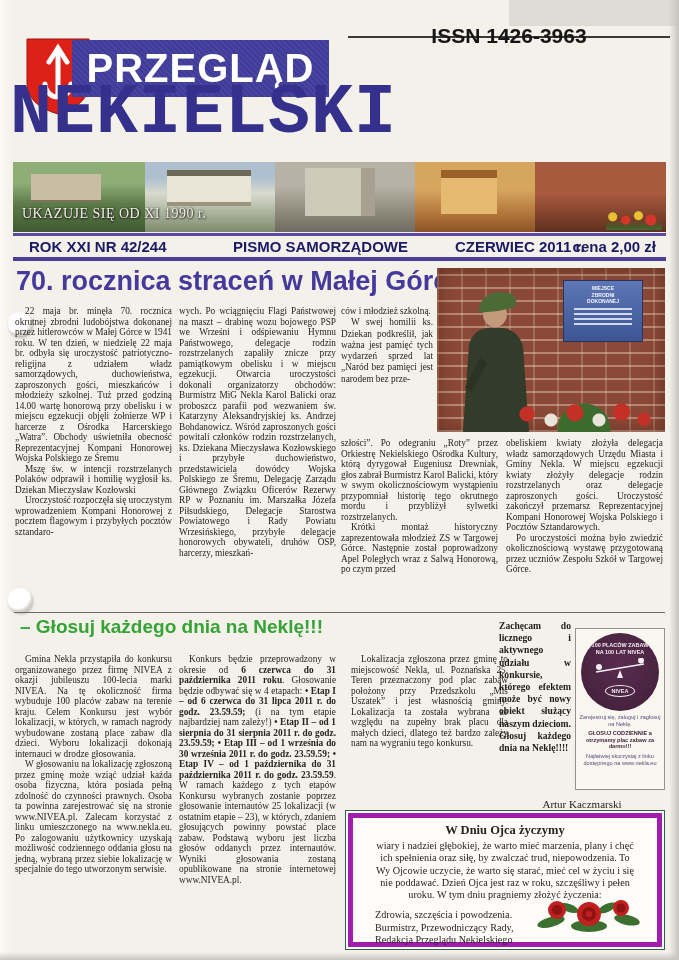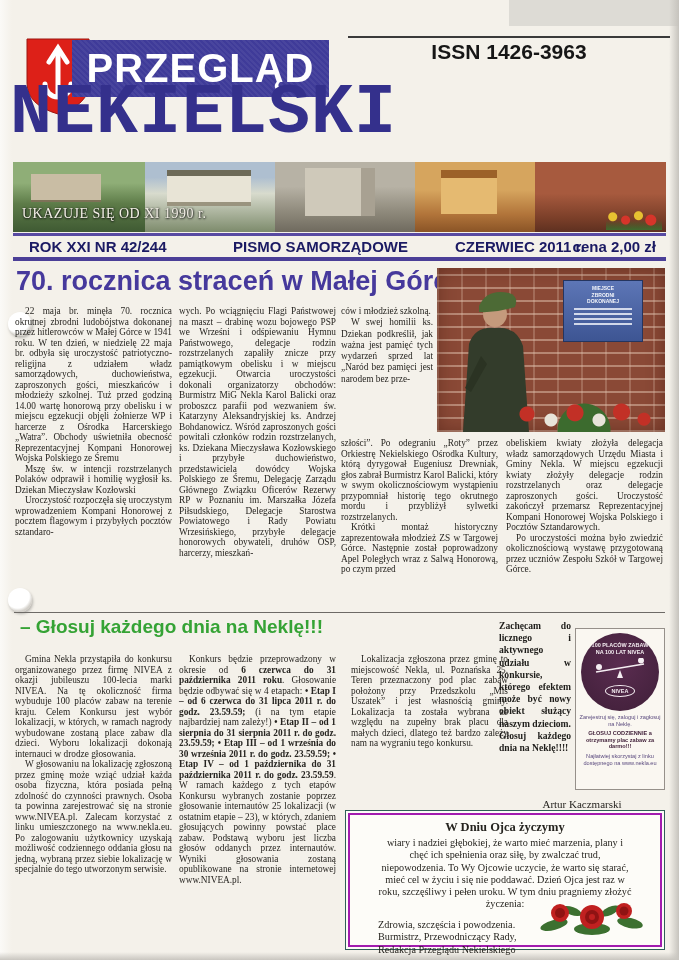--- a/index.html
+++ b/index.html
@@ -37,21 +37,21 @@
     color:#fff;font-family:"Liberation Sans",sans-serif;font-weight:bold;
     font-size:40px;letter-spacing:1px;
   }
   .titlemain{
     position:absolute;left:10px;top:84px;width:338px;text-align:center;
     color:#34308c;font-family:Liberation Mono, monospace;font-weight:bold;
     font-size:70px;letter-spacing:1px;line-height:60px;white-space:nowrap;
   }
   .issn-rule{position:absolute;left:348px;top:36px;width:322px;height:2px;background:#3a3a3a;}
   .issn{
-    position:absolute;left:348px;top:40px;width:322px;text-align:center;
+    position:absolute;left:348px;top:24px;width:322px;text-align:center;
     font-family:"Liberation Sans",sans-serif;font-weight:bold;font-size:21px;color:#161616;
   }
   .innumber{
     position:absolute;left:348px;top:70px;width:320px;height:90px;
     background:#eae5f4;
     background-image:repeating-linear-gradient(45deg,rgba(122,100,180,.10) 0 2px,transparent 2px 4px);
     border:1px solid #a093cc;border-top:2px solid #3a3a3a;
     box-sizing:border-box;padding:4px 8px;
     font-family:"Liberation Sans",sans-serif;color:#25256e;
   }
@@ -181,22 +181,22 @@
   }
   .ad-small{font-family:"Liberation Sans",sans-serif;font-size:5.6px;line-height:6.6px;color:#5a4a7e;margin:3px 0 0;}
   .ad-small.strong{color:#3f1f38;font-weight:bold;}
 
   
   .fbox{
     position:absolute;left:345px;top:810px;width:320px;height:140px;box-sizing:border-box;
     border:1px solid #2f5f57;padding:2px;background:#fdfcf8;
   }
   .fbox-inner{
-    border:2px solid #a21caf;height:100%;box-sizing:border-box;
-    padding:5px 28px 4px;position:relative;color:#26241f;
+    border:5px solid #a21caf;height:100%;box-sizing:border-box;
+    padding:5px 22px 4px;position:relative;color:#26241f;
   }
   .fbox .ftitle{text-align:center;font-size:12.5px;font-weight:bold;margin:0 0 2px;}
   .fbox .fbody{text-align:center;font-size:10.2px;line-height:12.3px;margin:0;}
   .fbox .fsig{font-size:10.2px;line-height:12.5px;margin:8px 0 0;}
   .roses{position:absolute;right:8px;bottom:6px;}
 </style>
 </head>
 <body>
 
 <div class="page">

